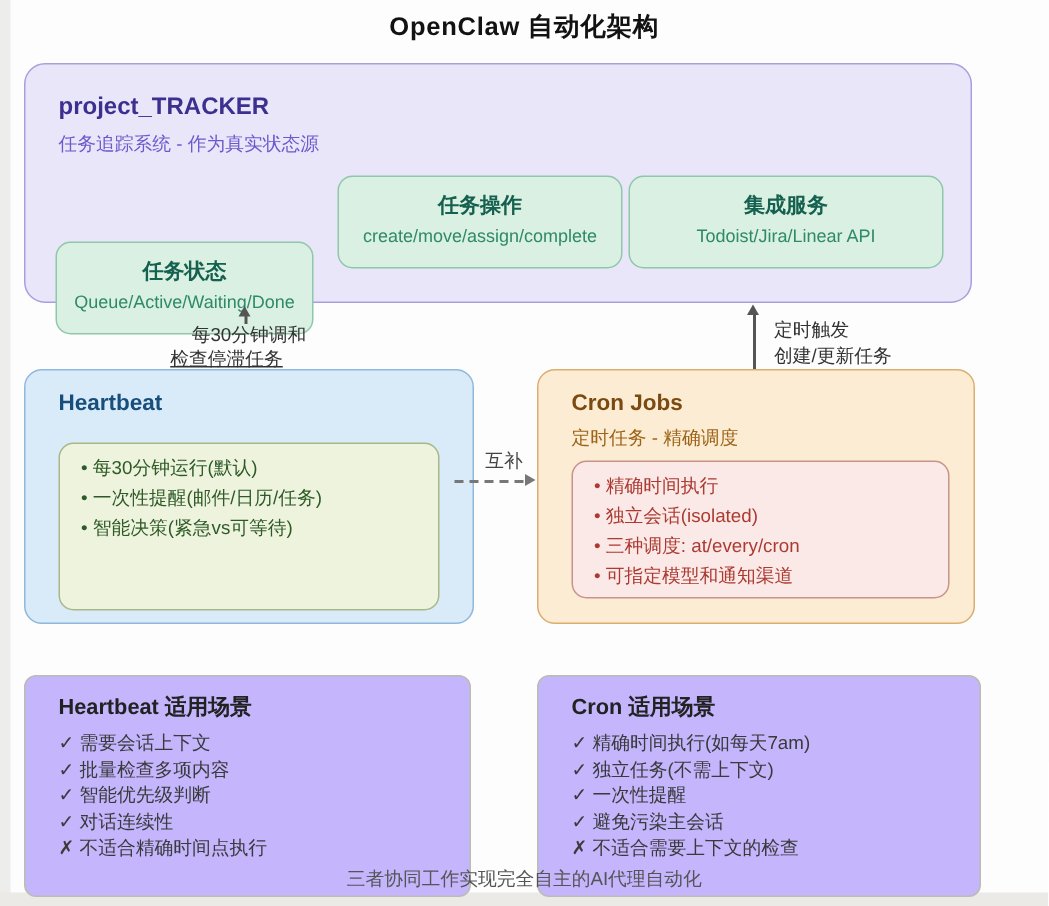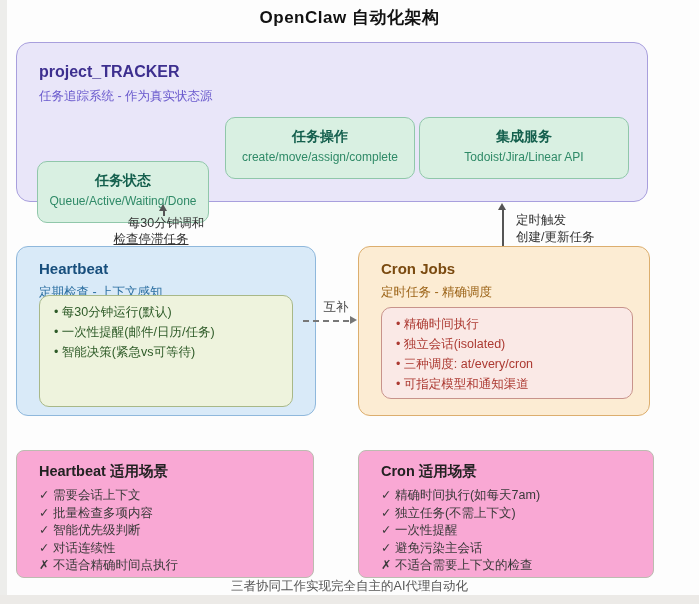--- a/index.html
+++ b/index.html
@@ -47,21 +47,21 @@
   .cron-title{position:absolute;left:22px;top:13px;font-size:15px;font-weight:bold;color:#7a4a10;}
   .cron-sub{position:absolute;left:22px;top:37px;font-size:12.5px;color:#9c6418;}
   .cron-inner{position:absolute;left:22px;top:60px;width:252px;height:92px;
     background:#fae9e6;border:1px solid #c8938b;border-radius:10px;box-sizing:border-box;
     padding:6px 6px 0 14px;}
   .cron-inner .li{font-size:12.5px;color:#ac3a32;line-height:20px;white-space:nowrap;}
 
   .li::before{content:"• ";}
 
   
-  .scenario{position:absolute;top:450px;height:128px;background:#f9a8d4;
+  .scenario{position:absolute;top:450px;height:148px;background:#c4b5fd;
     border:1px solid #bcbcb0;border-radius:8px;box-sizing:border-box;}
   .scenario-left{left:16px;width:298px;}
   .scenario-right{left:358px;width:296px;padding-left:24px;}
   .sc-title{position:absolute;left:22px;top:11px;font-size:14.5px;font-weight:bold;color:#222;}
   .sc-items{position:absolute;left:22px;top:36px;}
   .sc-items .si{font-size:12.5px;color:#3a3a3a;line-height:17.5px;white-space:nowrap;}
 
   .caption{position:absolute;left:0;top:578px;width:100%;text-align:center;
     font-size:12.5px;color:#555;}
 </style>
@@ -97,21 +97,20 @@
   <div class="conn-label" style="left:106px;top:215px;width:120px;text-align:center;">每30分钟调和</div>
   <div class="conn-label" style="left:91px;top:231px;width:120px;text-align:center;text-decoration:underline;">检查停滞任务</div>
 
   <div class="arrow-head-up" style="left:498px;top:203px;"></div>
   <div class="vline" style="left:502px;top:209px;height:37px;"></div>
   <div class="conn-label" style="left:516px;top:212px;text-align:right;">定时触发</div>
   <div class="conn-label" style="left:516px;top:229px;">创建/更新任务</div>
 
   <div class="heartbeat">
     <div class="hb-title">Heartbeat</div>
-    <div class="hb-sub">定期检查 - 上下文感知</div>
     <div class="hb-inner">
       <div class="li">每30分钟运行(默认)</div>
       <div class="li">一次性提醒(邮件/日历/任务)</div>
       <div class="li">智能决策(紧急vs可等待)</div>
     </div>
   </div>
 
   <div class="conn-label" style="left:316px;top:299px;width:40px;text-align:center;color:#444;">互补</div>
   <div class="dashes" style="left:303px;top:320px;width:46px;"></div>
   <div class="arrow-head-right" style="left:350px;top:316px;"></div>

